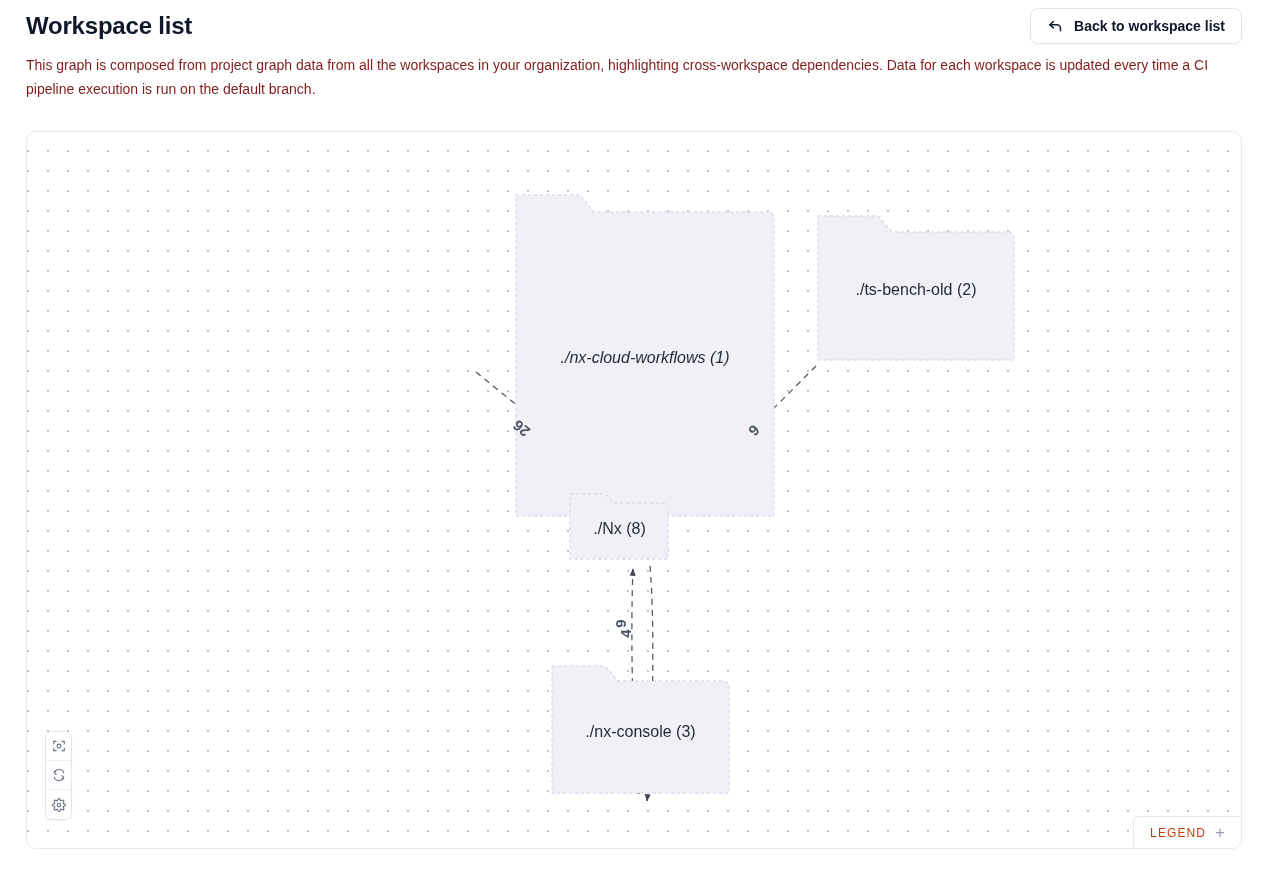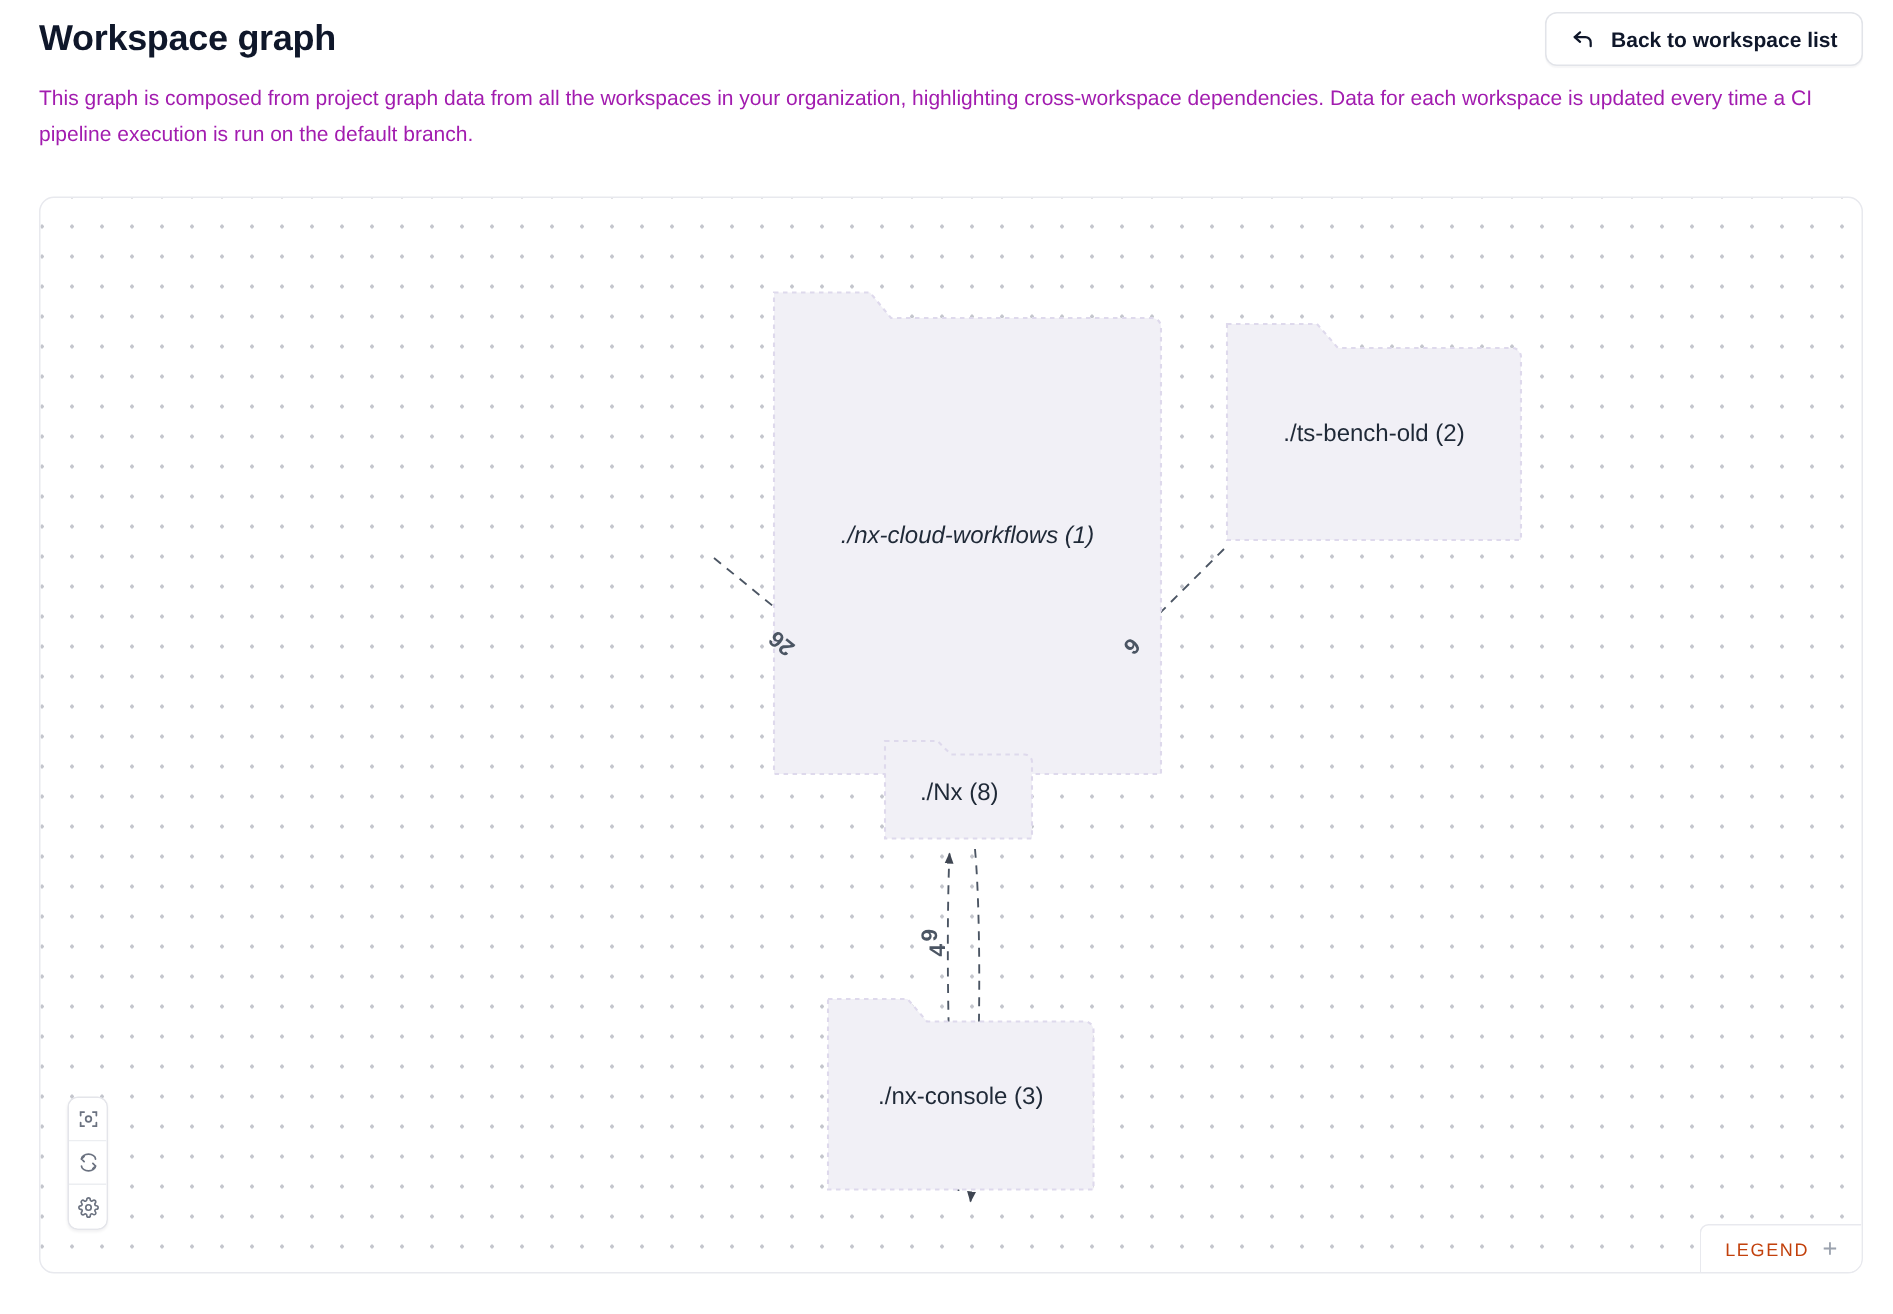--- a/index.html
+++ b/index.html
@@ -48,21 +48,21 @@
     white-space: nowrap;
   }
   .back-icon { display: block; width: 17px; height: 17px; color: #0f172a; }
 
   .intro {
     position: absolute;
     left: 26px; top: 53px;
     width: 1216px;
     font-size: 14px;
     line-height: 24px;
-    color: #a21caf;
+    color: #7f1d1d;
   }
 
   
   .canvas {
     position: absolute;
     left: 26px; top: 131px;
     width: 1216px; height: 718px;
     border: 1px solid #e8e9ee;
     border-radius: 10px;
     background-color: #ffffff;
@@ -161,21 +161,21 @@
     font-weight: 400;
   }
   .legend .plus { color: #9ca3af; font-size: 17px; line-height: 1; font-weight: 400; }
 </style>
 </head>
 <body>
 
 <div class="page">
 
   <div class="header">
-    <div class="page-title">Workspace graph</div>
+    <div class="page-title">Workspace list</div>
 
     <div class="back-btn">
       <span>
         <svg class="back-icon" viewBox="0 0 24 24" fill="none" stroke="currentColor" stroke-width="2.1" stroke-linecap="round" stroke-linejoin="round">
           <path d="M9 14 L4 9.5 L9 5"></path>
           <path d="M4 9.5 H14 a5 5 0 0 1 5 5 v3.5"></path>
         </svg>
       </span>
       <span class="label">Back to workspace list</span>
     </div>
@@ -209,21 +209,21 @@
       <div class="node-label">./nx-cloud-workflows (1)</div>
     </div>
 
     <div class="node" style="left:785px; top:78px; width:208px; height:156px;">
       <svg class="folder" viewBox="0 0 208 156" preserveAspectRatio="none">
         <path d="M6 6 H 66 L 80 22 H 196 a6 6 0 0 1 6 6 V 150 H 6 Z" fill="#f1f0f6" stroke="#ded9ec" stroke-width="1.4" stroke-dasharray="3 3"></path>
       </svg>
       <div class="node-label">./ts-bench-old (2)</div>
     </div>
 
-    <div class="node" style="left:560px; top:358px; width:105px; height:73px;">
+    <div class="node" style="left:540px; top:358px; width:105px; height:73px;">
       <svg class="folder" viewBox="0 0 105 73" preserveAspectRatio="none">
         <path d="M3 4 H 38 L 47 13 H 96 a5 5 0 0 1 5 5 V 69 H 3 Z" fill="#f1f0f6" stroke="#ded9ec" stroke-width="1.4" stroke-dasharray="3 3"></path>
       </svg>
       <div class="node-label">./Nx (8)</div>
     </div>
 
     <div class="node" style="left:520px; top:529px; width:187px; height:137px;">
       <svg class="folder" viewBox="0 0 187 137" preserveAspectRatio="none">
         <path d="M5 5 H 58 L 71 20 H 177 a6 6 0 0 1 5 6 V 132 H 5 Z" fill="#f1f0f6" stroke="#ded9ec" stroke-width="1.4" stroke-dasharray="3 3"></path>
       </svg>

